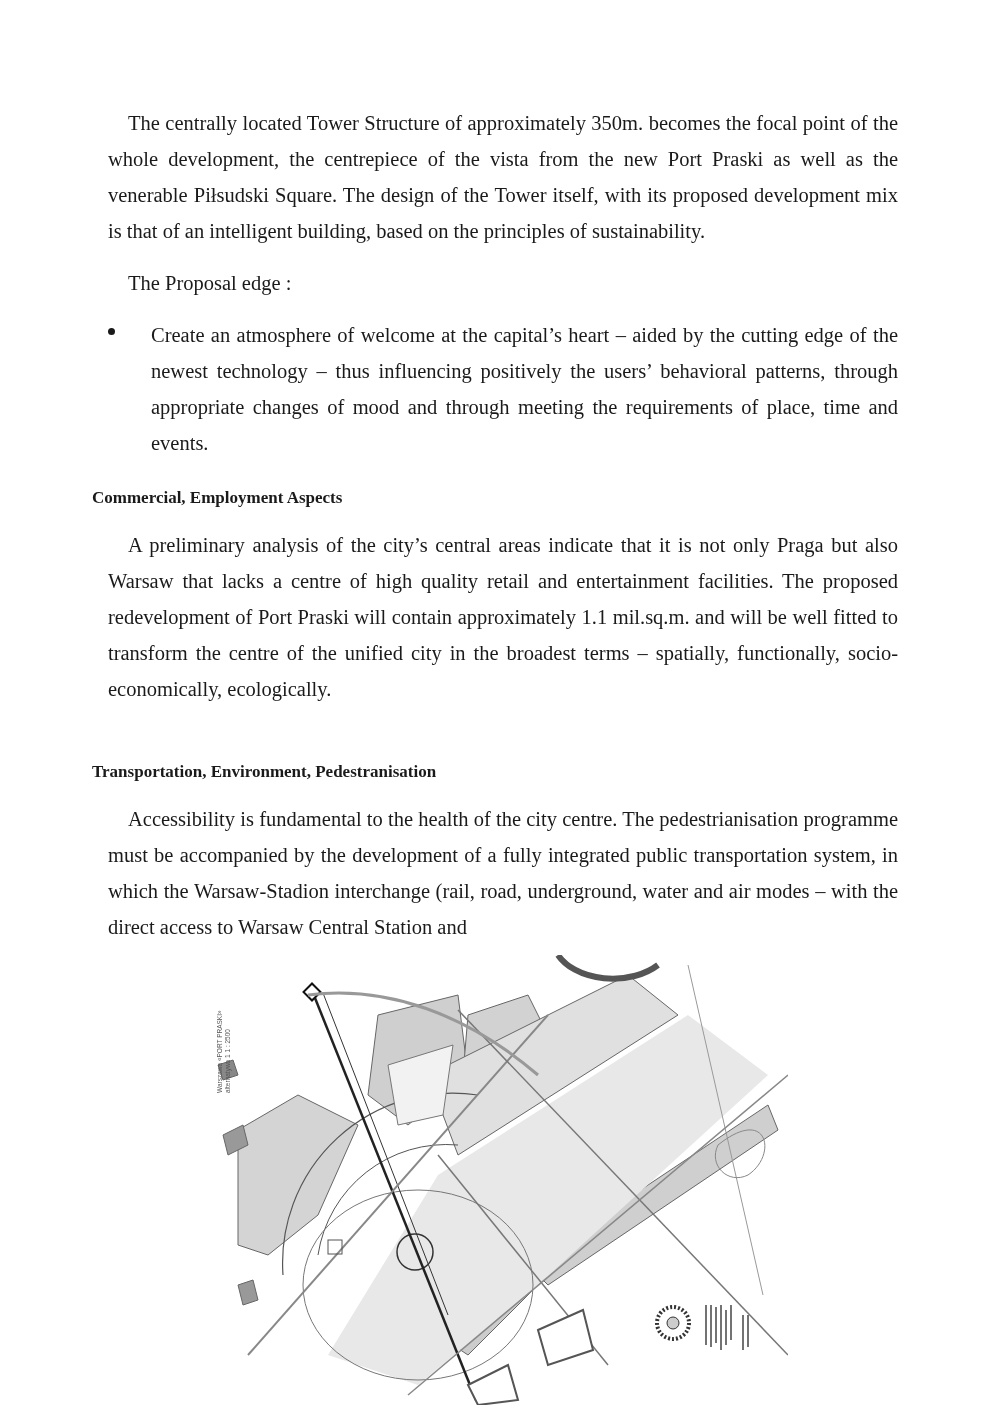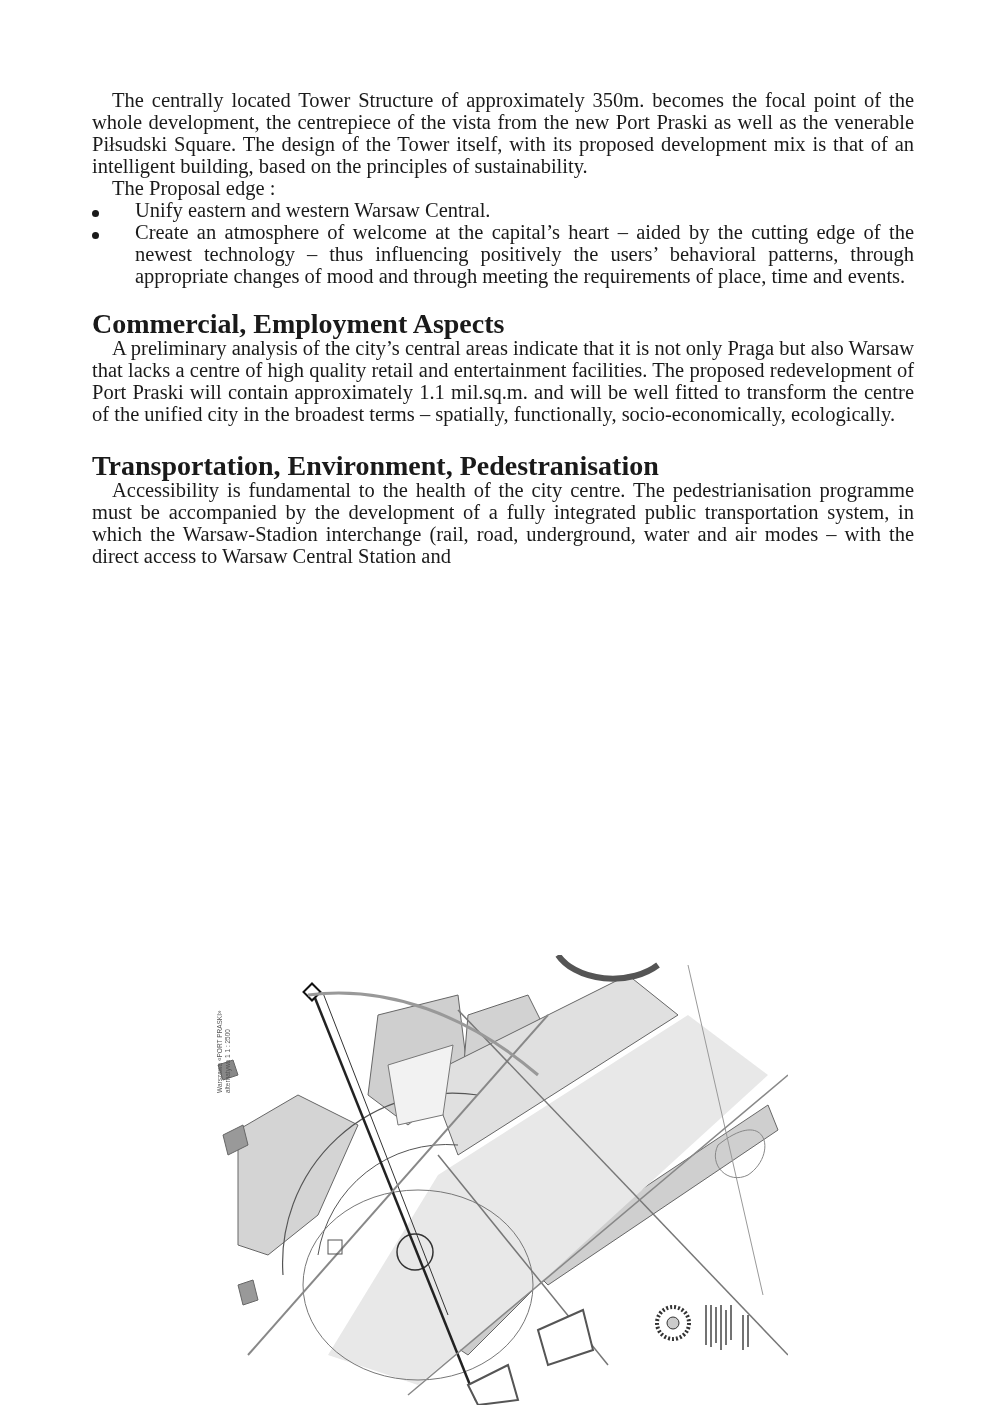--- a/index.html
+++ b/index.html
@@ -1,39 +1,38 @@
 <!DOCTYPE html>
 <html><head>
 <meta charset="utf-8">
 <style>
   html, body { margin:0; padding:0; background:#ffffff; }
   body { width:1000px; height:1420px; position:relative; overflow:hidden; color:#1a1a1a;
          font-family:"Liberation Serif", serif; }
   .page { position:absolute; left:92px; top:89px; width:822px; }
-  p, li { margin:0; font-size:20.5px; line-height:22px; text-align:justify; }
+  p, li { margin:16px; font-size:20.5px; line-height:36px; text-align:justify; }
   .indent { text-indent:20px; }
   ul.bullets { list-style:none; margin:0; padding:0; }
   ul.bullets li { position:relative; padding-left:43px; }
   ul.bullets li .dot { position:absolute; left:0; top:11px; width:7px; height:7px; border-radius:50%; background:#1a1a1a; }
-  h2 { margin:0; font-size:28px; line-height:26.2px; font-weight:bold; }
+  h2 { margin:0; font-size:17px; line-height:26.2px; font-weight:bold; }
   .sec1 { margin-top:24px; }
-  .sec2 { margin-top:28px; }
+  .sec2 { margin-top:52px; }
   .figure { position:absolute; left:208px; top:955px; width:580px; height:450px; }
   .figure svg { width:100%; height:100%; display:block; }
   .map-label { position:absolute; left:8px; top:28px; transform-origin:left top; transform:rotate(-90deg) translate(-110px,0);
                font-family:"Liberation Sans", sans-serif; font-size:6.5px; line-height:8px; color:#555; white-space:nowrap; }
 </style>
 </head>
 <body>
 
 <div class="page">
   <p class="indent">The centrally located Tower Structure of approximately 350m. becomes the focal point of the whole development, the centrepiece of the vista from the new Port Praski as well as the venerable Piłsudski Square.  The design of the Tower itself, with its proposed development mix is that of an intelligent building, based on the principles of sustainability.</p>
   <p class="indent">The Proposal edge :</p>
   <ul class="bullets">
-    <li><span class="dot"></span><span>Unify eastern and western Warsaw Central.</span></li>
     <li><span class="dot"></span><span>Create an atmosphere of welcome at the capital’s heart – aided by the cutting edge of the newest technology – thus influencing positively the users’ behavioral patterns, through appropriate changes of mood and through meeting the requirements of place, time and events.</span></li>
   </ul>
 
   <h2 class="sec1">Commercial, Employment Aspects</h2>
   <p class="indent">A preliminary analysis of the city’s central areas indicate that it is not only Praga but also Warsaw that lacks a centre of high quality retail and entertainment facilities. The proposed  redevelopment of Port Praski will contain approximately 1.1 mil.sq.m. and will be well fitted to transform the centre of the unified city in the broadest terms – spatially, functionally, socio-economically, ecologically.</p>
 
   <h2 class="sec2">Transportation, Environment, Pedestranisation</h2>
   <p class="indent">Accessibility is fundamental to the health of the city centre. The pedestrianisation programme must be accompanied by the development of a fully integrated public transportation system, in which the Warsaw-Stadion interchange (rail, road, underground, water and air modes – with the direct access to Warsaw Central Station and</p>
 </div>
 

